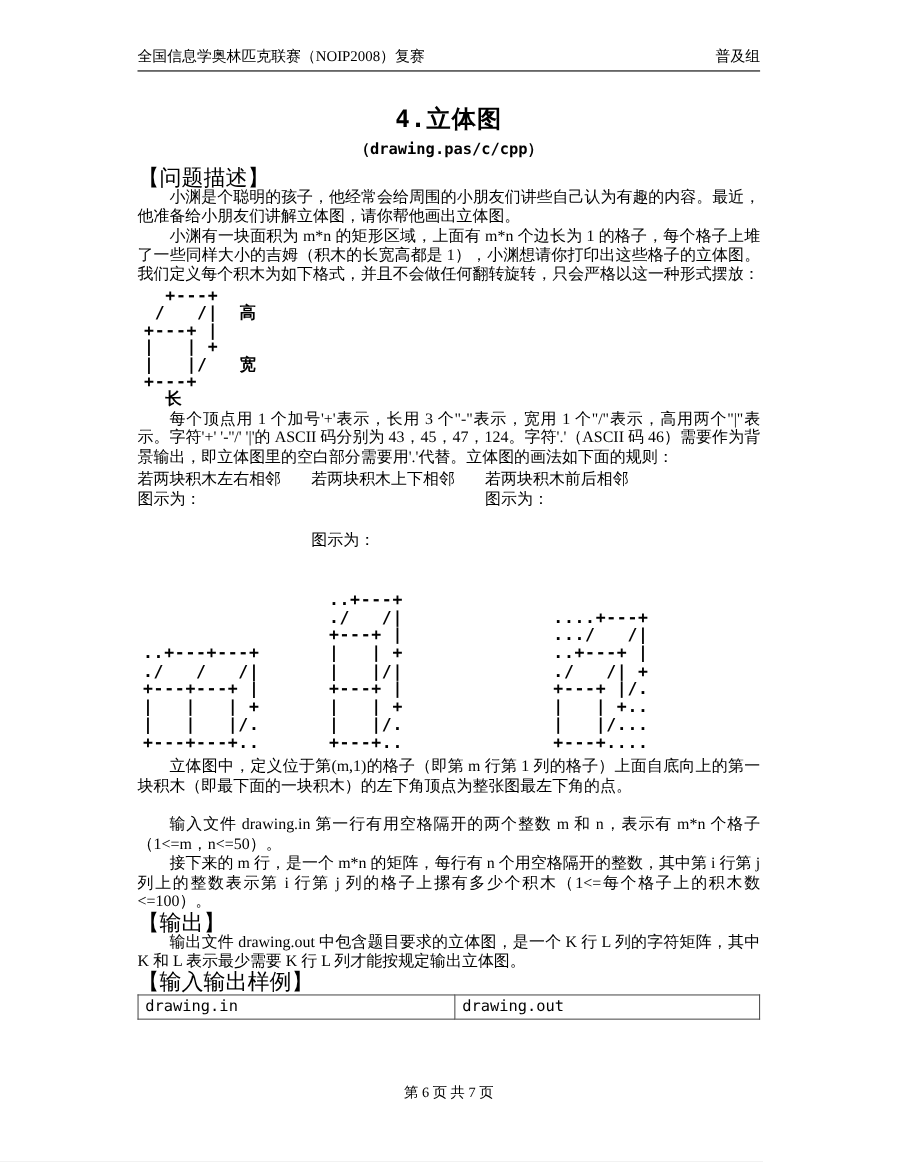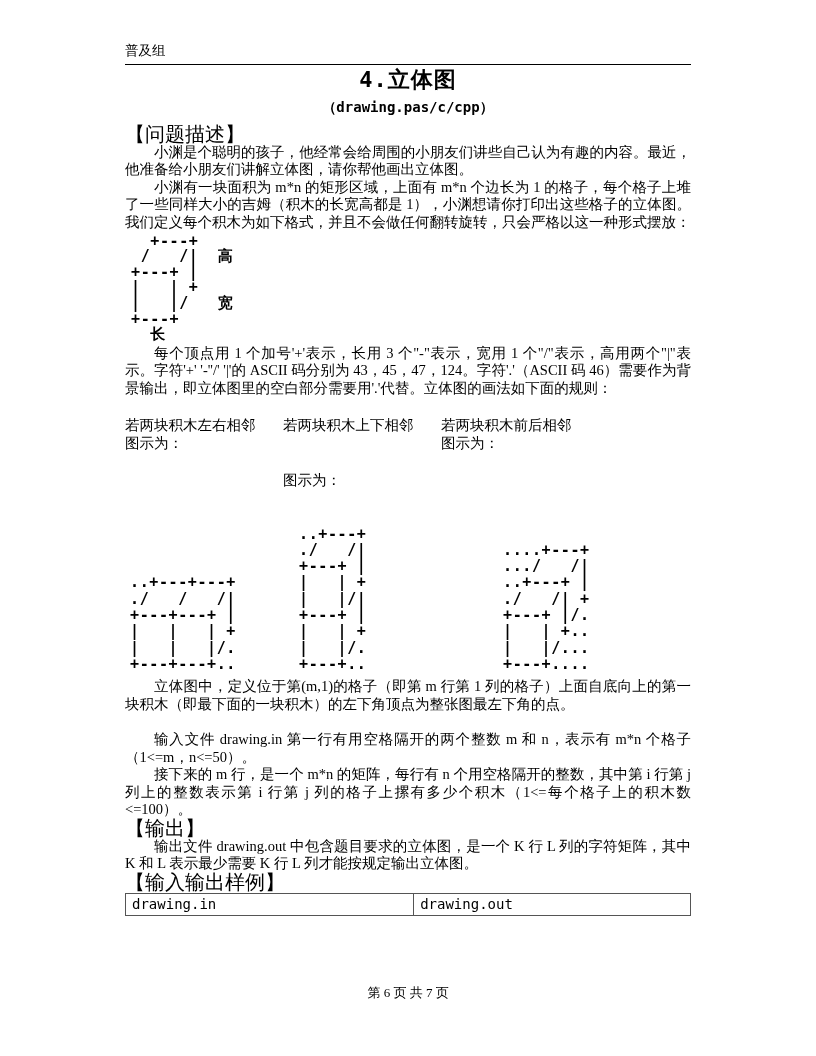--- a/index.html
+++ b/index.html
@@ -22,20 +22,21 @@
   }
   .doc-header {
     display: flex;
     justify-content: space-between;
     align-items: flex-end;
     font-size: 13.5px;
     padding-bottom: 4px;
     border-bottom: 1.5px solid #000000;
   }
   .doc-title {
+    margin-top: 28px;
     text-align: center;
     font-family: "DejaVu Sans Mono", "Liberation Mono", monospace;
     font-weight: 700;
     font-size: 22px;
     letter-spacing: 1px;
   }
   .doc-subtitle {
     text-align: center;
     font-family: "DejaVu Sans Mono", "Liberation Mono", monospace;
     font-weight: 700;
@@ -59,21 +60,21 @@
     font-size: 15px;
     line-height: 15.6px;
     letter-spacing: 0.6px;
     white-space: pre;
   }
   .fig-single {
     margin: 2px 0 2px 6px;
   }
   .adjacency-row {
     display: flex;
-    margin-top: 18px;
+    margin-top: 1px;
     min-height: 182px;
   }
   .adj-col {
     display: flex;
     flex-direction: column;
   }
   .adj-col-1 { width: 158px; }
   .adj-col-2 { width: 158px; gap: 37px; }
   .adj-col-3 { flex: 1; justify-content: flex-end; }
   .adj-header, .adj-sub {
@@ -110,20 +111,21 @@
     font-size: 13px;
   }
 </style>
 </head>
 <body>
 
 <div class="page">
   <div class="content">
 
     <div class="doc-header">
+      <span>全国信息学奥林匹克联赛（NOIP2008）复赛</span>
       <span>普及组</span>
     </div>
 
     <div class="doc-title">4.立体图</div>
     <div class="doc-subtitle">（drawing.pas/c/cpp）</div>
 
     <div class="section-label" style="margin-top:9px;">【问题描述】</div>
     <div class="para">小渊是个聪明的孩子，他经常会给周围的小朋友们讲些自己认为有趣的内容。最近，他准备给小朋友们讲解立体图，请你帮他画出立体图。</div>
     <div class="para">小渊有一块面积为 m*n 的矩形区域，上面有 m*n 个边长为 1 的格子，每个格子上堆了一些同样大小的吉姆（积木的长宽高都是 1），小渊想请你打印出这些格子的立体图。我们定义每个积木为如下格式，并且不会做任何翻转旋转，只会严格以这一种形式摆放：</div>
 

